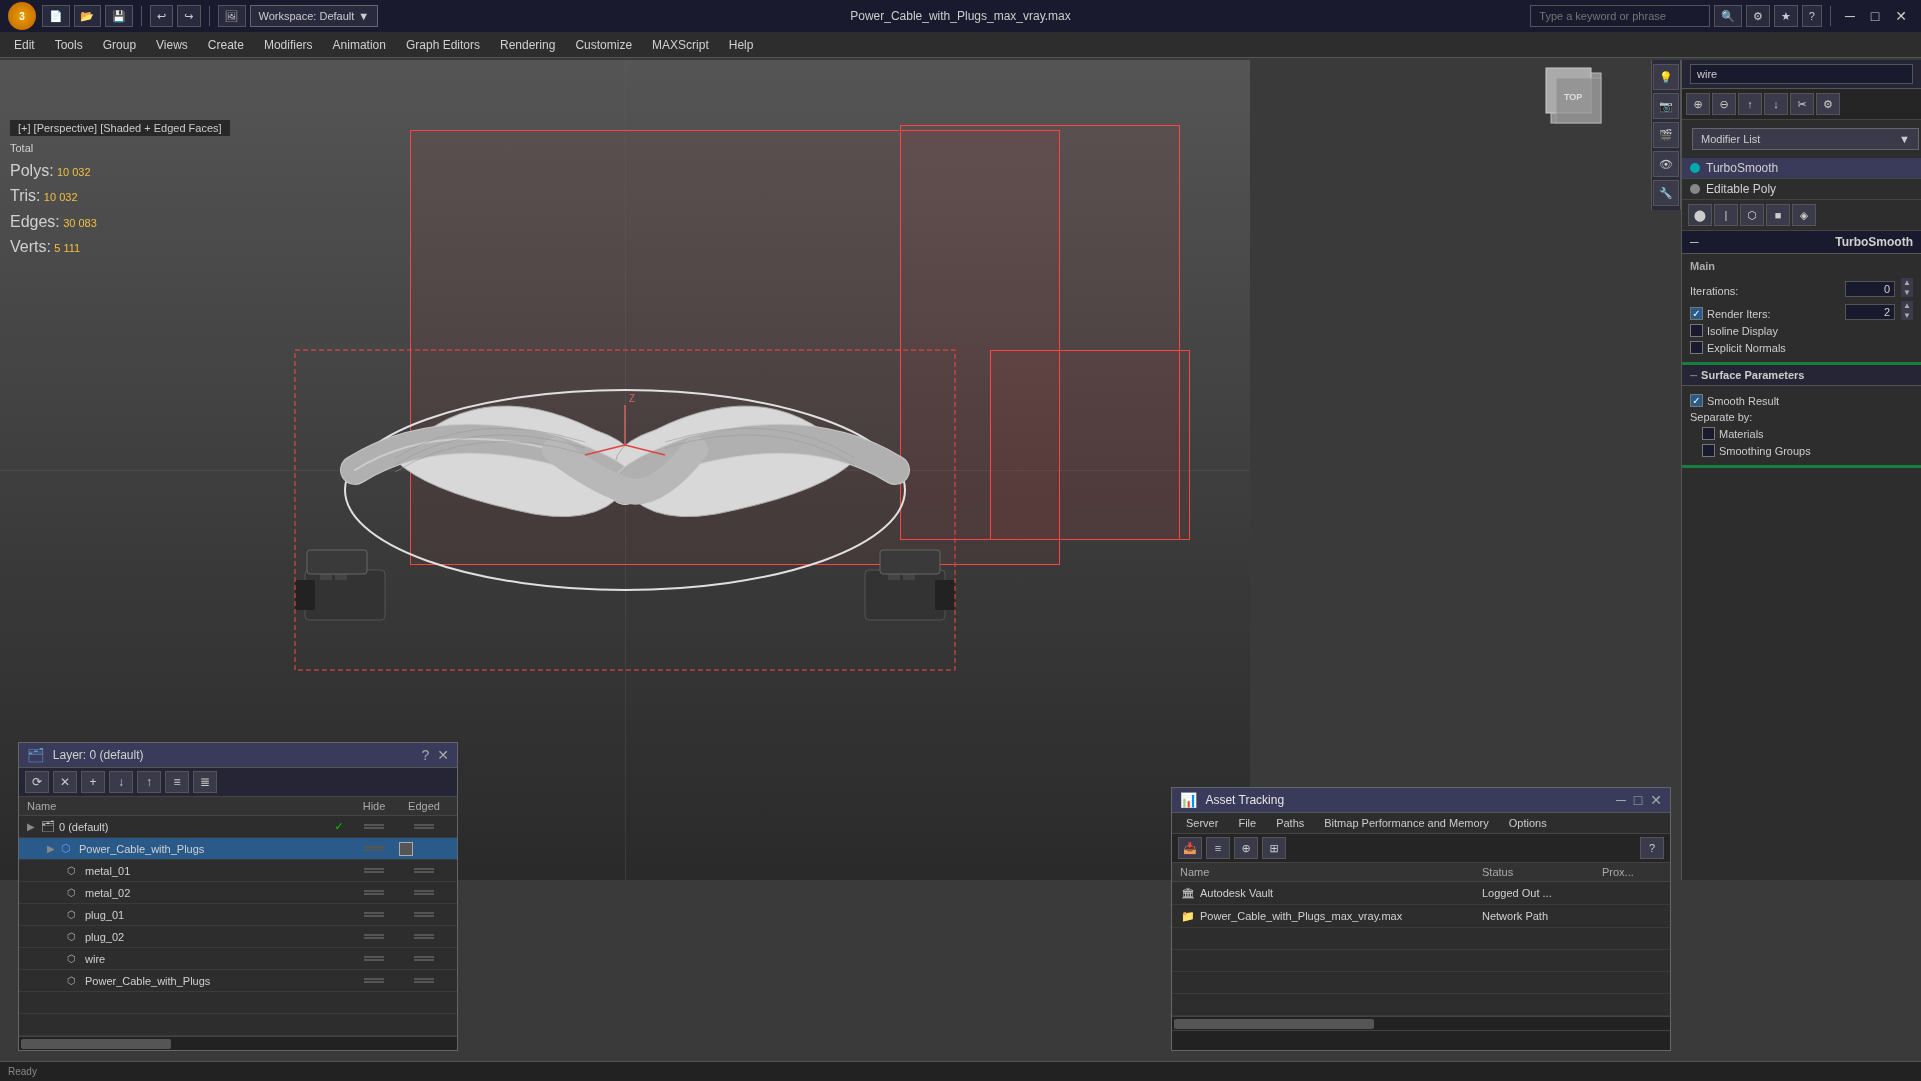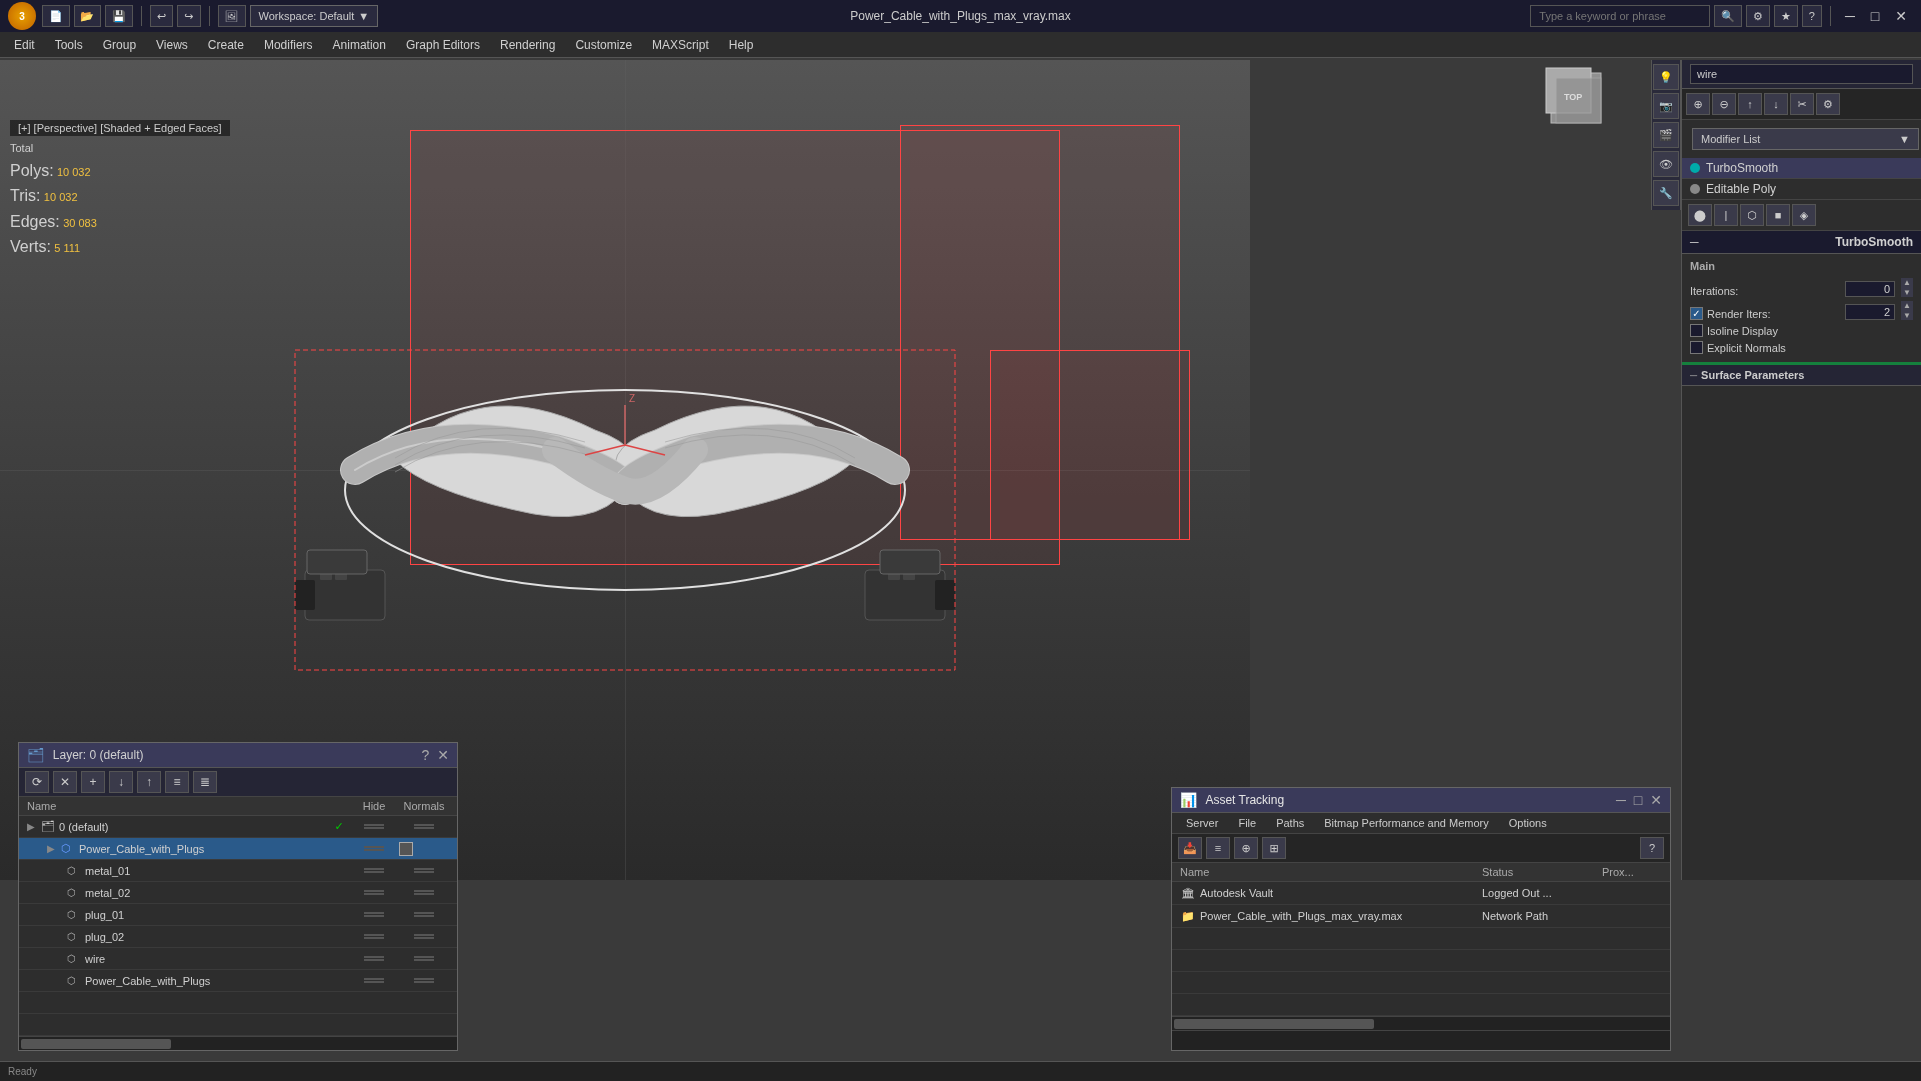--- a/index.html
+++ b/index.html
@@ -709,20 +709,40 @@
         <div class="prop-checkbox"></div>
         <span class="prop-label">Explicit Normals</span>
       </div>
     </div>
 
     <div class="section-header">
       <span class="section-header-arrow">─</span>
       <span>Surface Parameters</span>
     </div>
 
+    <div class="prop-section">
+      <div class="prop-row">
+        <div class="prop-checkbox checked"></div>
+        <span class="prop-label">Smooth Result</span>
+      </div>
+
+      <div class="prop-row">
+        <span class="prop-label">Separate by:</span>
+      </div>
+
+      <div class="prop-row" style="padding-left: 12px;">
+        <div class="prop-checkbox"></div>
+        <span class="prop-label">Materials</span>
+      </div>
+
+      <div class="prop-row" style="padding-left: 12px;">
+        <div class="prop-checkbox"></div>
+        <span class="prop-label">Smoothing Groups</span>
+      </div>
+    </div>
   </div>
 </div>
 
 <div style="position:absolute; top:60px; right:240px; width:30px; background:#2a2a3a; border-left:1px solid #555; border-right:1px solid #555; display:flex; flex-direction:column; align-items:center; padding:4px 0; gap:3px;">
   <button class="panel-tool-btn" style="width:26px;height:26px;">💡</button>
   <button class="panel-tool-btn" style="width:26px;height:26px;">📷</button>
   <button class="panel-tool-btn" style="width:26px;height:26px;">🎬</button>
   <button class="panel-tool-btn" style="width:26px;height:26px;">👁</button>
   <button class="panel-tool-btn" style="width:26px;height:26px;">🔧</button>
 </div>
@@ -739,21 +759,21 @@
     <button class="layer-tool">✕</button>
     <button class="layer-tool">+</button>
     <button class="layer-tool">↓</button>
     <button class="layer-tool">↑</button>
     <button class="layer-tool">≡</button>
     <button class="layer-tool">≣</button>
   </div>
   <div id="layer-list-header">
     <span class="layer-name-col">Name</span>
     <span class="layer-hide-col">Hide</span>
-    <span class="layer-freeze-col">Normals</span>
+    <span class="layer-freeze-col">Edged</span>
   </div>
 
   <div class="layer-row">
     <span class="layer-expand">▶</span>
     <span class="layer-icon">🗂</span>
     <span class="layer-label">0 (default)</span>
     <span class="layer-check">✓</span>
     <span class="layer-hide-val">
       <div class="layer-dots">
           <div class="dot-line"></div>

